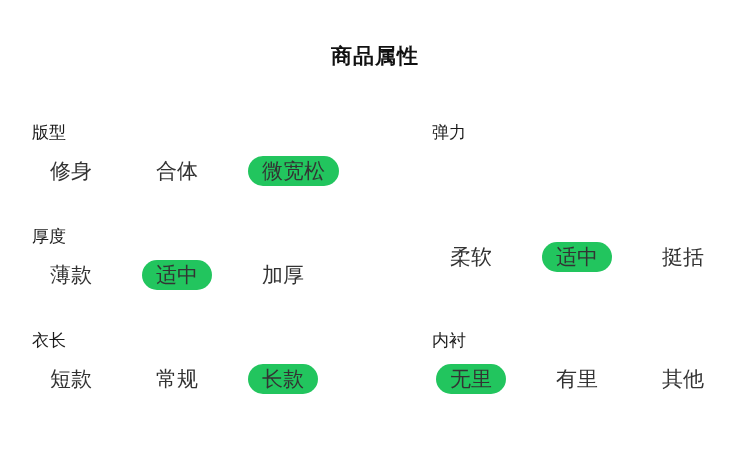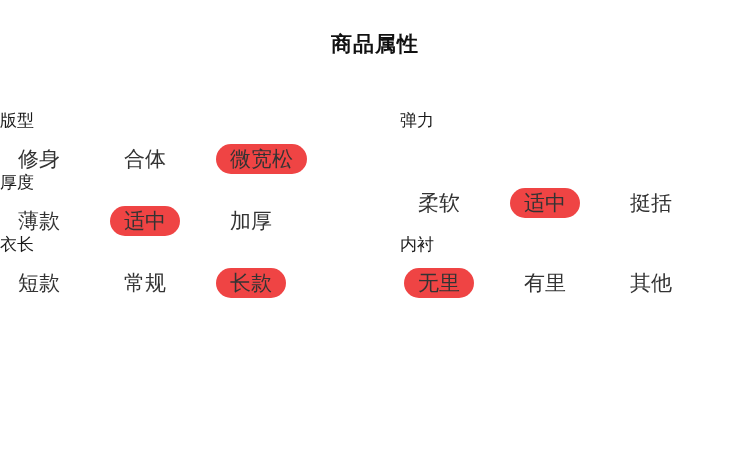--- a/index.html
+++ b/index.html
@@ -8,31 +8,33 @@
     background: #ffffff;
   }
   .screen {
     position: relative;
     width: 750px;
     height: 470px;
     background: #ffffff;
     overflow: hidden;
   }
   .page-title {
-    padding-top: 30px;
+    padding-top: 42px;
     text-align: center;
     font-size: 21px;
     font-weight: 700;
     letter-spacing: 1px;
     color: #111111;
   }
   .attr-grid {
     margin-top: 54px;
+    padding-left: 32px;
     display: grid;
     grid-template-columns: 400px auto;
+    row-gap: 42px;
   }
   .attr-group { }
   .attr-label {
     font-size: 17px;
     color: #1a1a1a;
     line-height: 18px;
   }
   .attr-options {
     margin-top: 14px;
     margin-left: 4px;
@@ -44,21 +46,21 @@
     font-size: 21px;
     color: #333333;
     line-height: 18px;
     padding: 6px 14px;
     border-radius: 16px;
     background: transparent;
     white-space: nowrap;
     cursor: default;
   }
   .attr-option.selected {
-    background: #ef4444;
+    background: #22c55e;
   }
 </style>
 </head>
 <body>
 
 <div class="screen">
   <div class="page-title">商品属性</div>
   <div class="attr-grid">
   <div class="attr-group">
     <div class="attr-label">版型</div>

